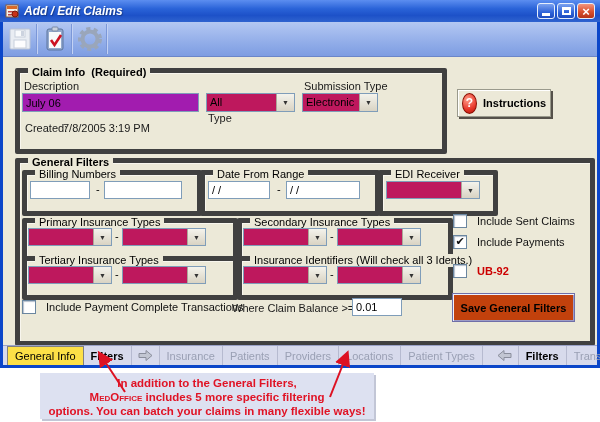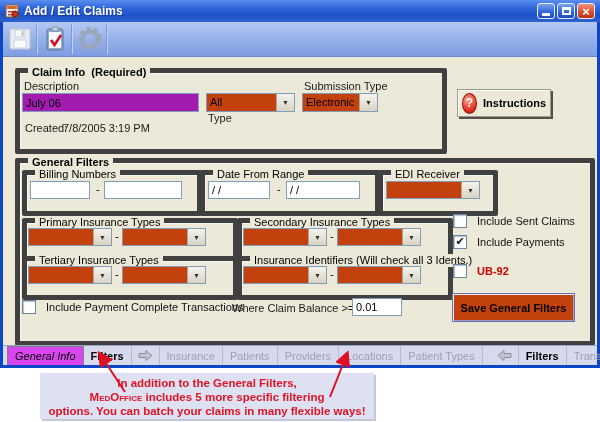--- a/index.html
+++ b/index.html
@@ -5,21 +5,21 @@
   html,body{margin:0;padding:0;}
   body{width:600px;height:422px;background:#fff;font-family:"Liberation Sans",sans-serif;}
   .page{position:relative;width:600px;height:422px;overflow:hidden;}
 
   
   .win-bg{position:absolute;left:0;top:0;width:600px;height:368px;background:#ece9d8;
           border:3px solid #0b46c9;border-top:0;box-sizing:border-box;}
   .titlebar{position:absolute;left:0;top:0;width:600px;height:22px;box-sizing:border-box;
             background:linear-gradient(#5c8ef0,#2a63d8 40%,#1d51c8 70%,#2f63cf);
             display:flex;align-items:center;padding:0 5px;gap:4px;}
-  .title{color:#fff;font-weight:bold;font-size:12px;text-shadow:1px 1px 1px #173a8a;flex:1;}
+  .title{color:#fff;font-weight:bold;font-size:12px;text-shadow:1px 1px 1px #173a8a;flex:1;font-style:italic;}
   .winbtns{display:flex;gap:2px;}
   .wbtn{width:18px;height:16px;border-radius:3px;border:1px solid #e6eefc;box-sizing:border-box;
         display:flex;align-items:center;justify-content:center;}
   .wbtn.blue{background:linear-gradient(#7ba1ef,#2f63d8 60%,#1d4bbf);}
   .wbtn.red{background:linear-gradient(#f2957e,#d9502e 55%,#b53418);}
   .minbar{width:8px;height:3px;background:#fff;margin-top:7px;}
   .maxbox{width:9px;height:8px;border:2px solid #fff;border-top-width:3px;box-sizing:border-box;}
   .closex{color:#fff;font-weight:bold;font-size:13px;line-height:13px;}
 
   .toolbar{position:absolute;left:3px;top:22px;width:594px;height:35px;box-sizing:border-box;
@@ -32,21 +32,21 @@
   .grp{position:absolute;border:5px solid #404040;box-shadow:inset 1px 1px 0 #f8f6ee;border-radius:2px;}
   .glabel{position:absolute;top:-7px;left:8px;background:#ece9d8;padding:0 4px;font-size:11px;
           color:#000;white-space:nowrap;line-height:13px;}
   .bold{font-weight:bold;}
 
   .lbl{position:absolute;font-size:11px;color:#1a1a1a;white-space:nowrap;}
   .field{position:absolute;background:#fff;border:1px solid #7f9db9;font-size:11px;
          padding:1px 3px;box-sizing:border-box;font-family:"Liberation Sans",sans-serif;color:#000;}
   .dash{position:absolute;font-size:11px;color:#000;}
 
-  .xpsel{position:absolute;background:#c2410c;border:1px solid #7f9db9;box-sizing:border-box;
+  .xpsel{position:absolute;background:#be185d;border:1px solid #7f9db9;box-sizing:border-box;
          display:flex;align-items:stretch;height:19px;}
   .sval{flex:1;font-size:11px;padding:2px 0 0 3px;white-space:nowrap;overflow:hidden;}
   .sbtn{width:17px;background:linear-gradient(#f4f3ec,#d9d3c3);border-left:1px solid #aca899;
         display:flex;align-items:center;justify-content:center;font-size:7px;color:#333;}
 
   .cbrow{position:absolute;display:flex;align-items:center;gap:10px;font-size:11px;color:#111;}
   .cb{width:12px;height:12px;background:#fff;border:1px solid #6a86a0;box-sizing:content-box;
       box-shadow:inset 1px 1px 1px rgba(70,95,130,.4);display:flex;align-items:center;justify-content:center;}
   .mark{font-size:11px;line-height:10px;color:#111;margin-top:-2px;}
   .redlbl{color:#cc0000;font-weight:bold;}
@@ -60,21 +60,21 @@
 
   .btn-save{position:absolute;left:452px;top:293px;width:121px;height:27px;background:#c2410c;
       border:1px solid #6f6fa8;box-shadow:inset 1px 1px 0 #efeffc, inset -1px -1px 0 #9c9cc8;
       font-size:11px;font-weight:bold;color:#000;display:flex;align-items:center;justify-content:center;cursor:pointer;}
 
   
   .tabbar{position:absolute;left:3px;top:345px;width:594px;height:20px;background:#d7daec;
           border-top:1px solid #9aa2c8;box-sizing:border-box;display:flex;align-items:stretch;}
   .tab{font-size:11px;padding:0 7px;display:flex;align-items:center;border-right:1px solid #b6bad0;
        color:#9aa0b4;white-space:nowrap;cursor:pointer;}
-  .tab.raised{background:#d946ef;color:#000;border:1px solid #808080;border-bottom:none;margin-left:4px;font-style:italic;}
+  .tab.raised{background:#fde047;color:#000;border:1px solid #808080;border-bottom:none;margin-left:4px;}
   .tab.boldtab{color:#000;font-weight:bold;}
   .tabicon{display:flex;align-items:center;justify-content:center;padding:0 5px;border-right:1px solid #b6bad0;cursor:pointer;}
 
   
   .annot{position:absolute;left:40px;top:373px;width:334px;height:46px;background:#dde1f1;
          box-shadow:2px 2px 0 #c2c6d6;color:#e01325;font-weight:bold;font-size:11.5px;
          line-height:14px;text-align:center;padding-top:3px;box-sizing:border-box;}
   .brand{font-variant:small-caps;}
   .arrows{position:absolute;left:0;top:0;pointer-events:none;}
 </style>

